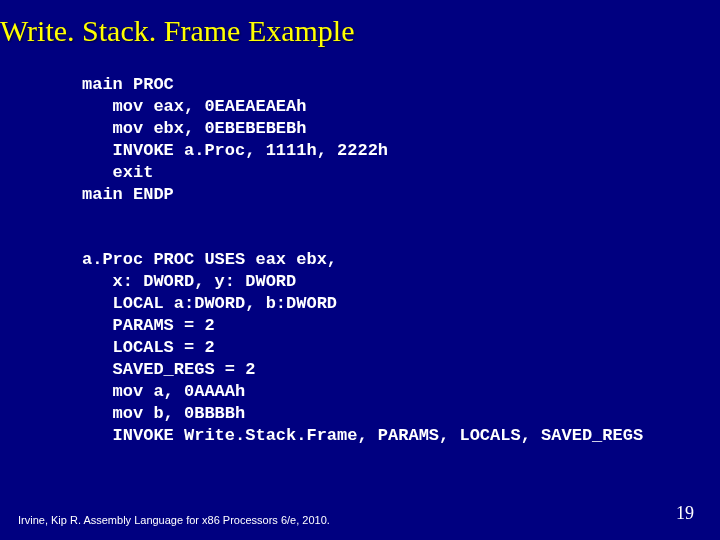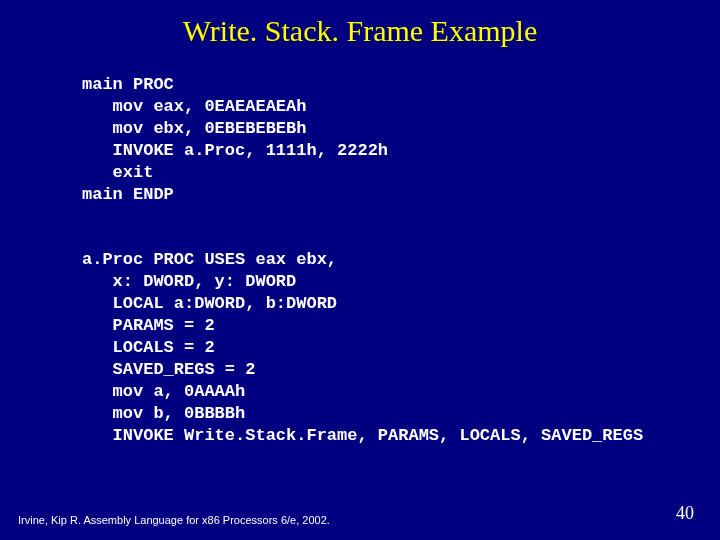--- a/index.html
+++ b/index.html
@@ -12,21 +12,21 @@
   body {
     background: #000080;
     color: #ffffff;
     font-family: Arial, Helvetica, sans-serif;
     position: relative;
   }
   .title {
     font-family: "Times New Roman", Times, serif;
     color: #ffff00;
     font-size: 30px;
-    text-align: center;
+    text-align: left;
     padding-top: 14px;
     padding-bottom: 8px;
     text-shadow: 1px 1px 2px rgba(0,0,0,0.6);
   }
   .code {
     font-family: "Courier New", Courier, monospace;
     font-weight: bold;
     font-size: 17px;
     line-height: 1.3;
     white-space: pre;
@@ -71,15 +71,15 @@
 <div class="code block2">a.Proc PROC USES eax ebx,
    x: DWORD, y: DWORD
    LOCAL a:DWORD, b:DWORD
    PARAMS = 2
    LOCALS = 2
    SAVED_REGS = 2
    mov a, 0AAAAh
    mov b, 0BBBBh
    INVOKE Write.Stack.Frame, PARAMS, LOCALS, SAVED_REGS</div>
 
-<div class="footer">Irvine, Kip R. Assembly Language for x86 Processors 6/e, 2002.</div>
+<div class="footer">Irvine, Kip R. Assembly Language for x86 Processors 6/e, 2010.</div>
 
-<div class="pagenum">40</div>
+<div class="pagenum">19</div>
 
 </body></html>

